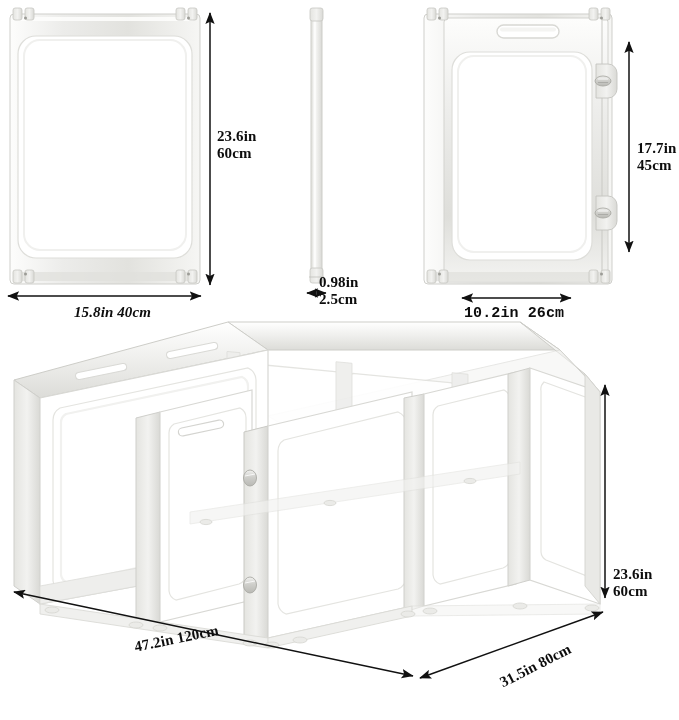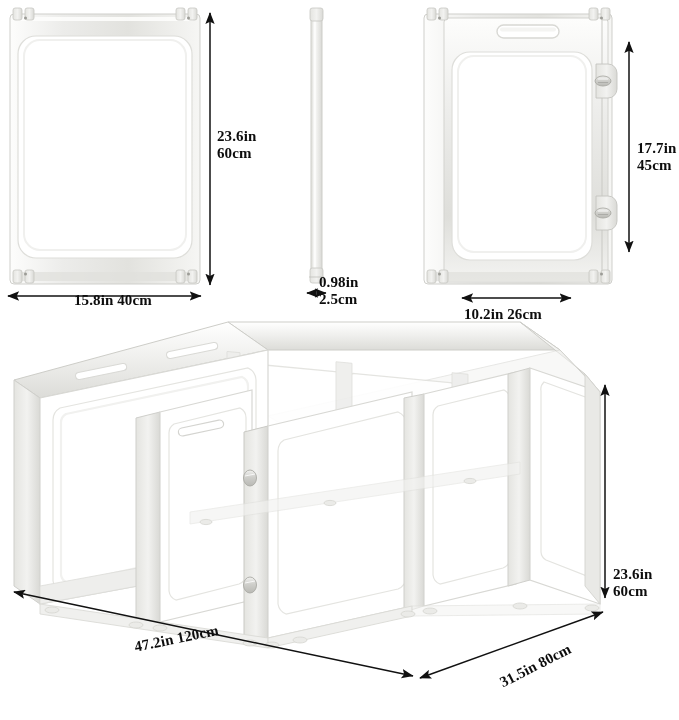--- a/index.html
+++ b/index.html
@@ -273,27 +273,27 @@
       <line x1="605" y1="385" x2="605" y2="598" stroke="#111" stroke-width="1.5" marker-start="url(#arrTail)" marker-end="url(#arrHead)"></line>
 
       <line x1="14" y1="592" x2="413" y2="676" stroke="#111" stroke-width="1.5" marker-start="url(#arrTail)" marker-end="url(#arrHead)"></line>
 
       <line x1="420" y1="678" x2="603" y2="612" stroke="#111" stroke-width="1.5" marker-start="url(#arrTail)" marker-end="url(#arrHead)"></line>
     </g>
   </svg>
 
   <div class="dimlabel" style="left:217px;top:128px;"><span>23.6in</span><br><span>60cm</span></div>
 
-  <div class="dimlabel" style="left:74px;top:292px;">15.8in 40cm</div>
+  <div class="dimlabel" style="left:74px;top:304px;font-style:italic;">15.8in 40cm</div>
 
   <div class="dimlabel" style="left:319px;top:274px;"><span>0.98in</span><br><span>2.5cm</span></div>
 
   <div class="dimlabel" style="left:637px;top:140px;"><span>17.7in</span><br><span>45cm</span></div>
 
-  <div class="dimlabel" style="left:464px;top:306px;">10.2in 26cm</div>
+  <div class="dimlabel" style="left:464px;top:306px;font-family:Liberation Mono, monospace;">10.2in 26cm</div>
 
   <div class="dimlabel" style="left:613px;top:566px;"><span>23.6in</span><br><span>60cm</span></div>
 
   <div class="dimlabel rot-a" style="left:133px;top:639px;">47.2in 120cm</div>
 
   <div class="dimlabel rot-b" style="left:497px;top:676px;">31.5in 80cm</div>
 
 </div>
 
 </body></html>

